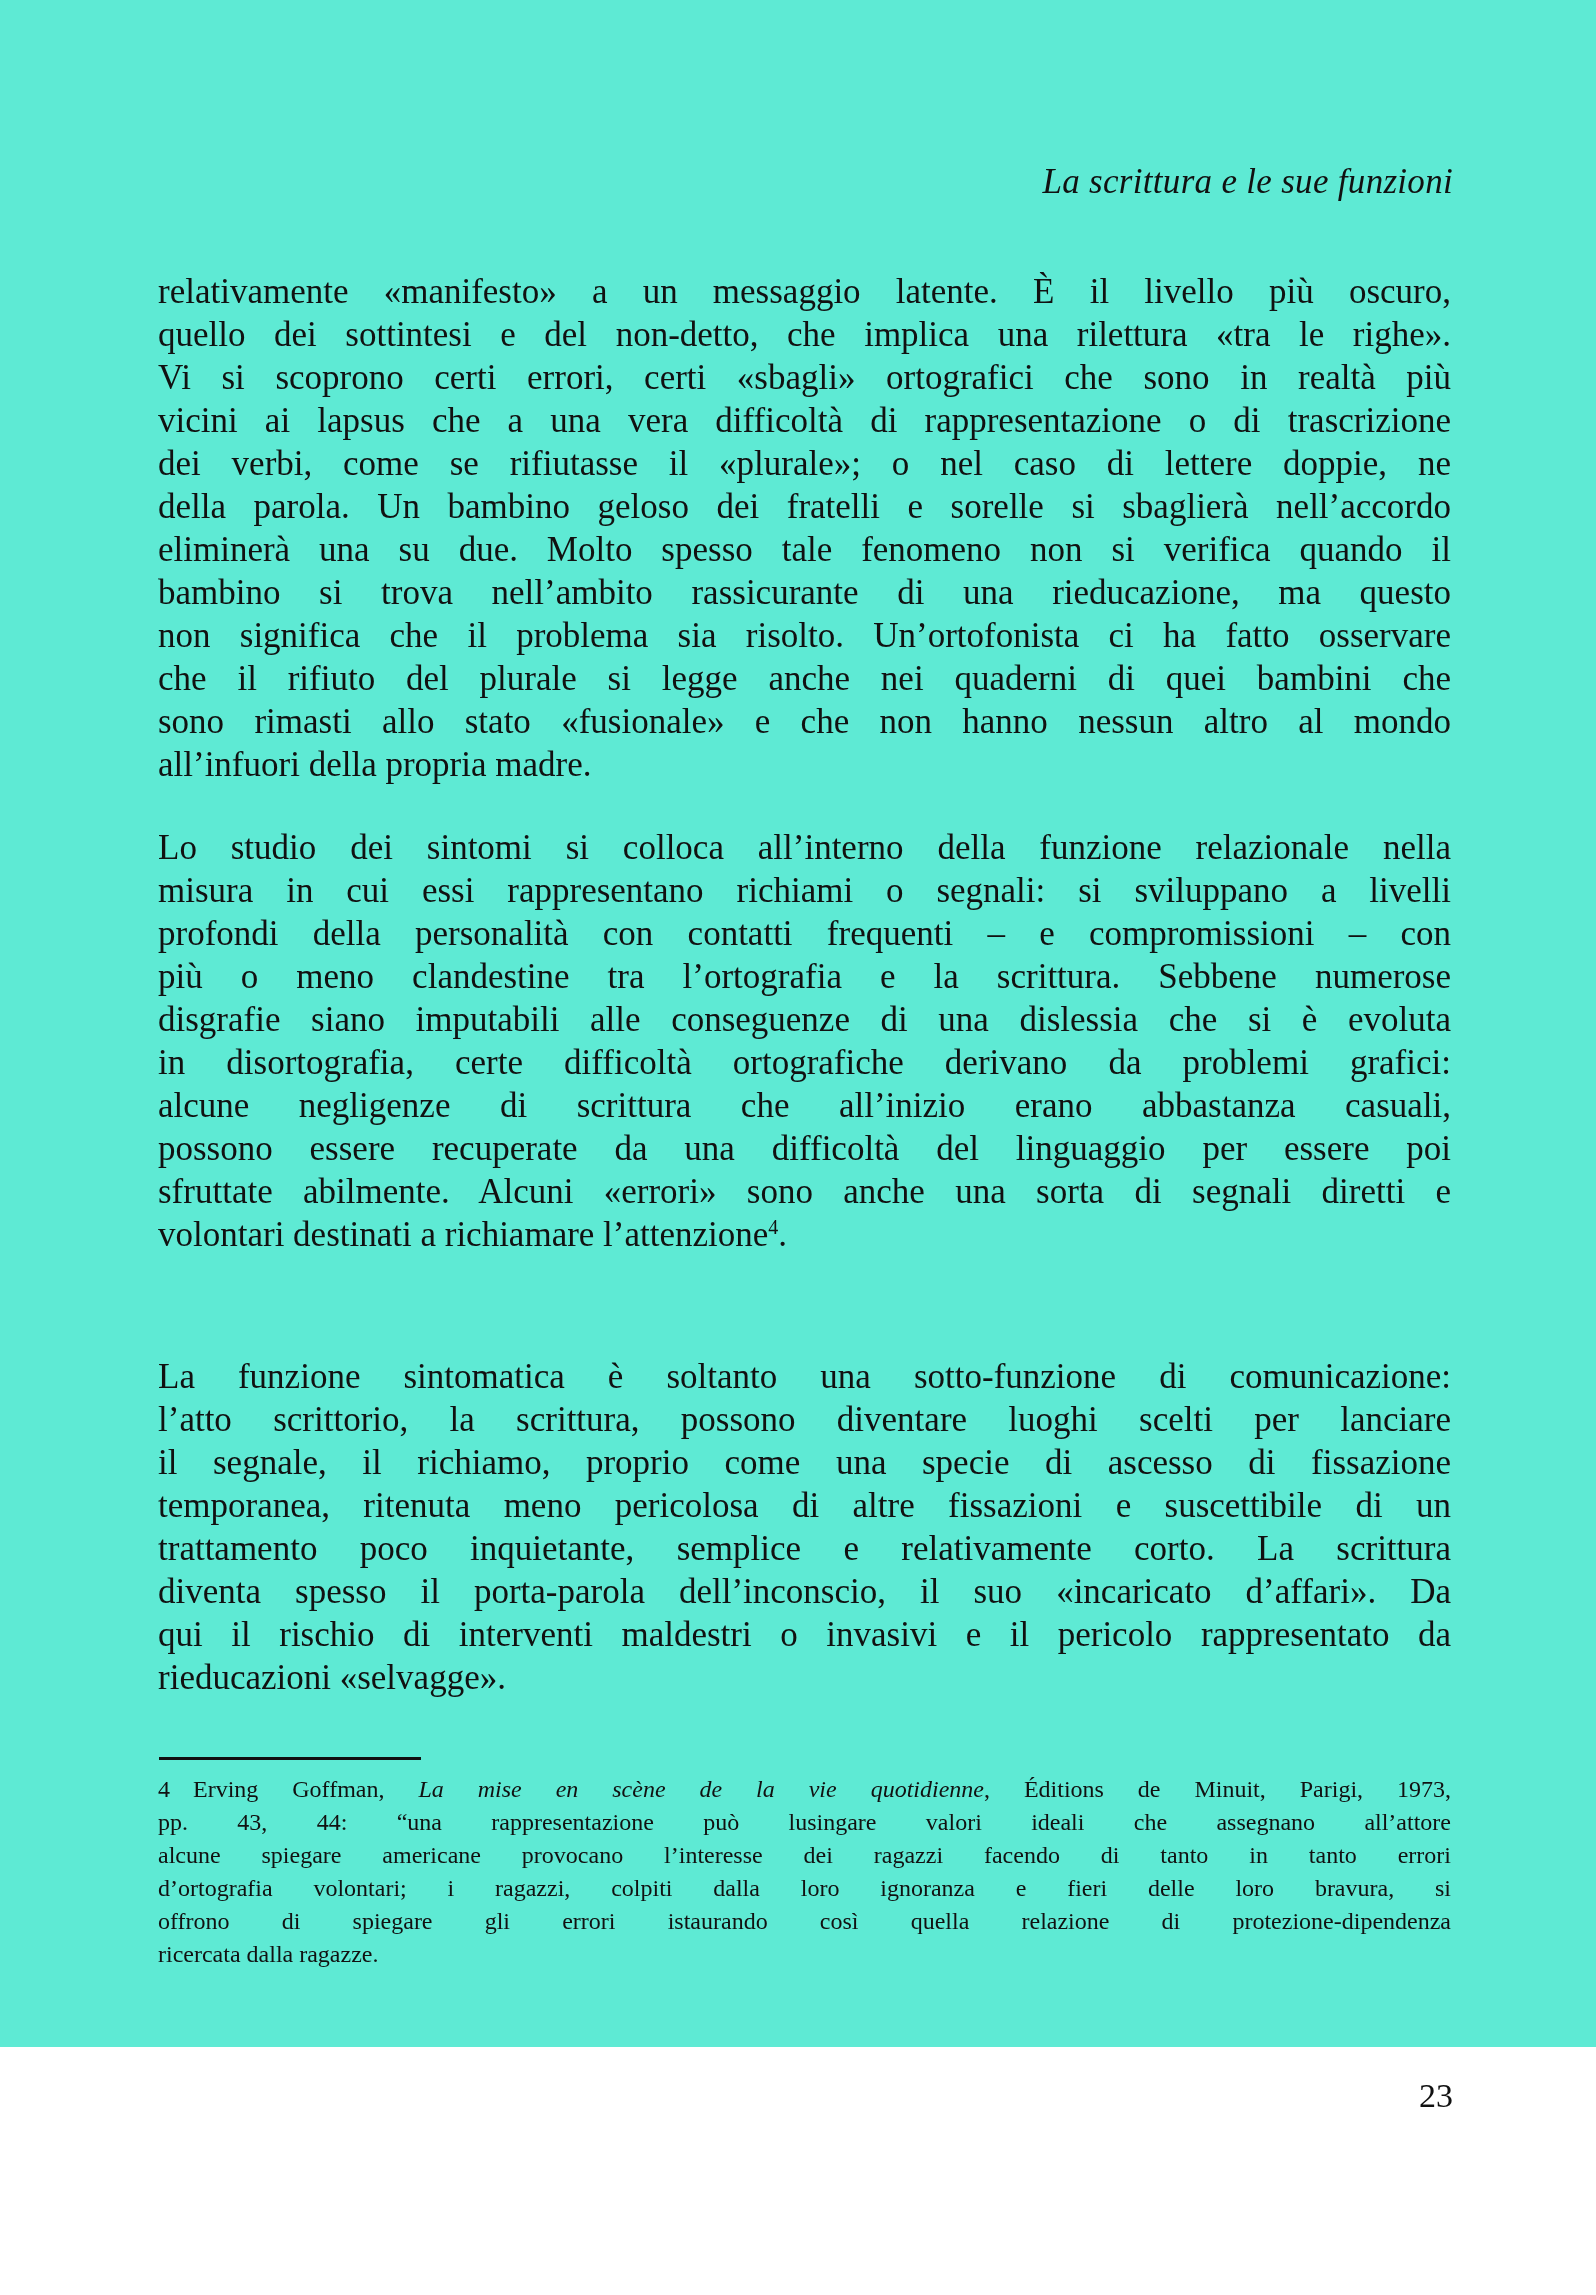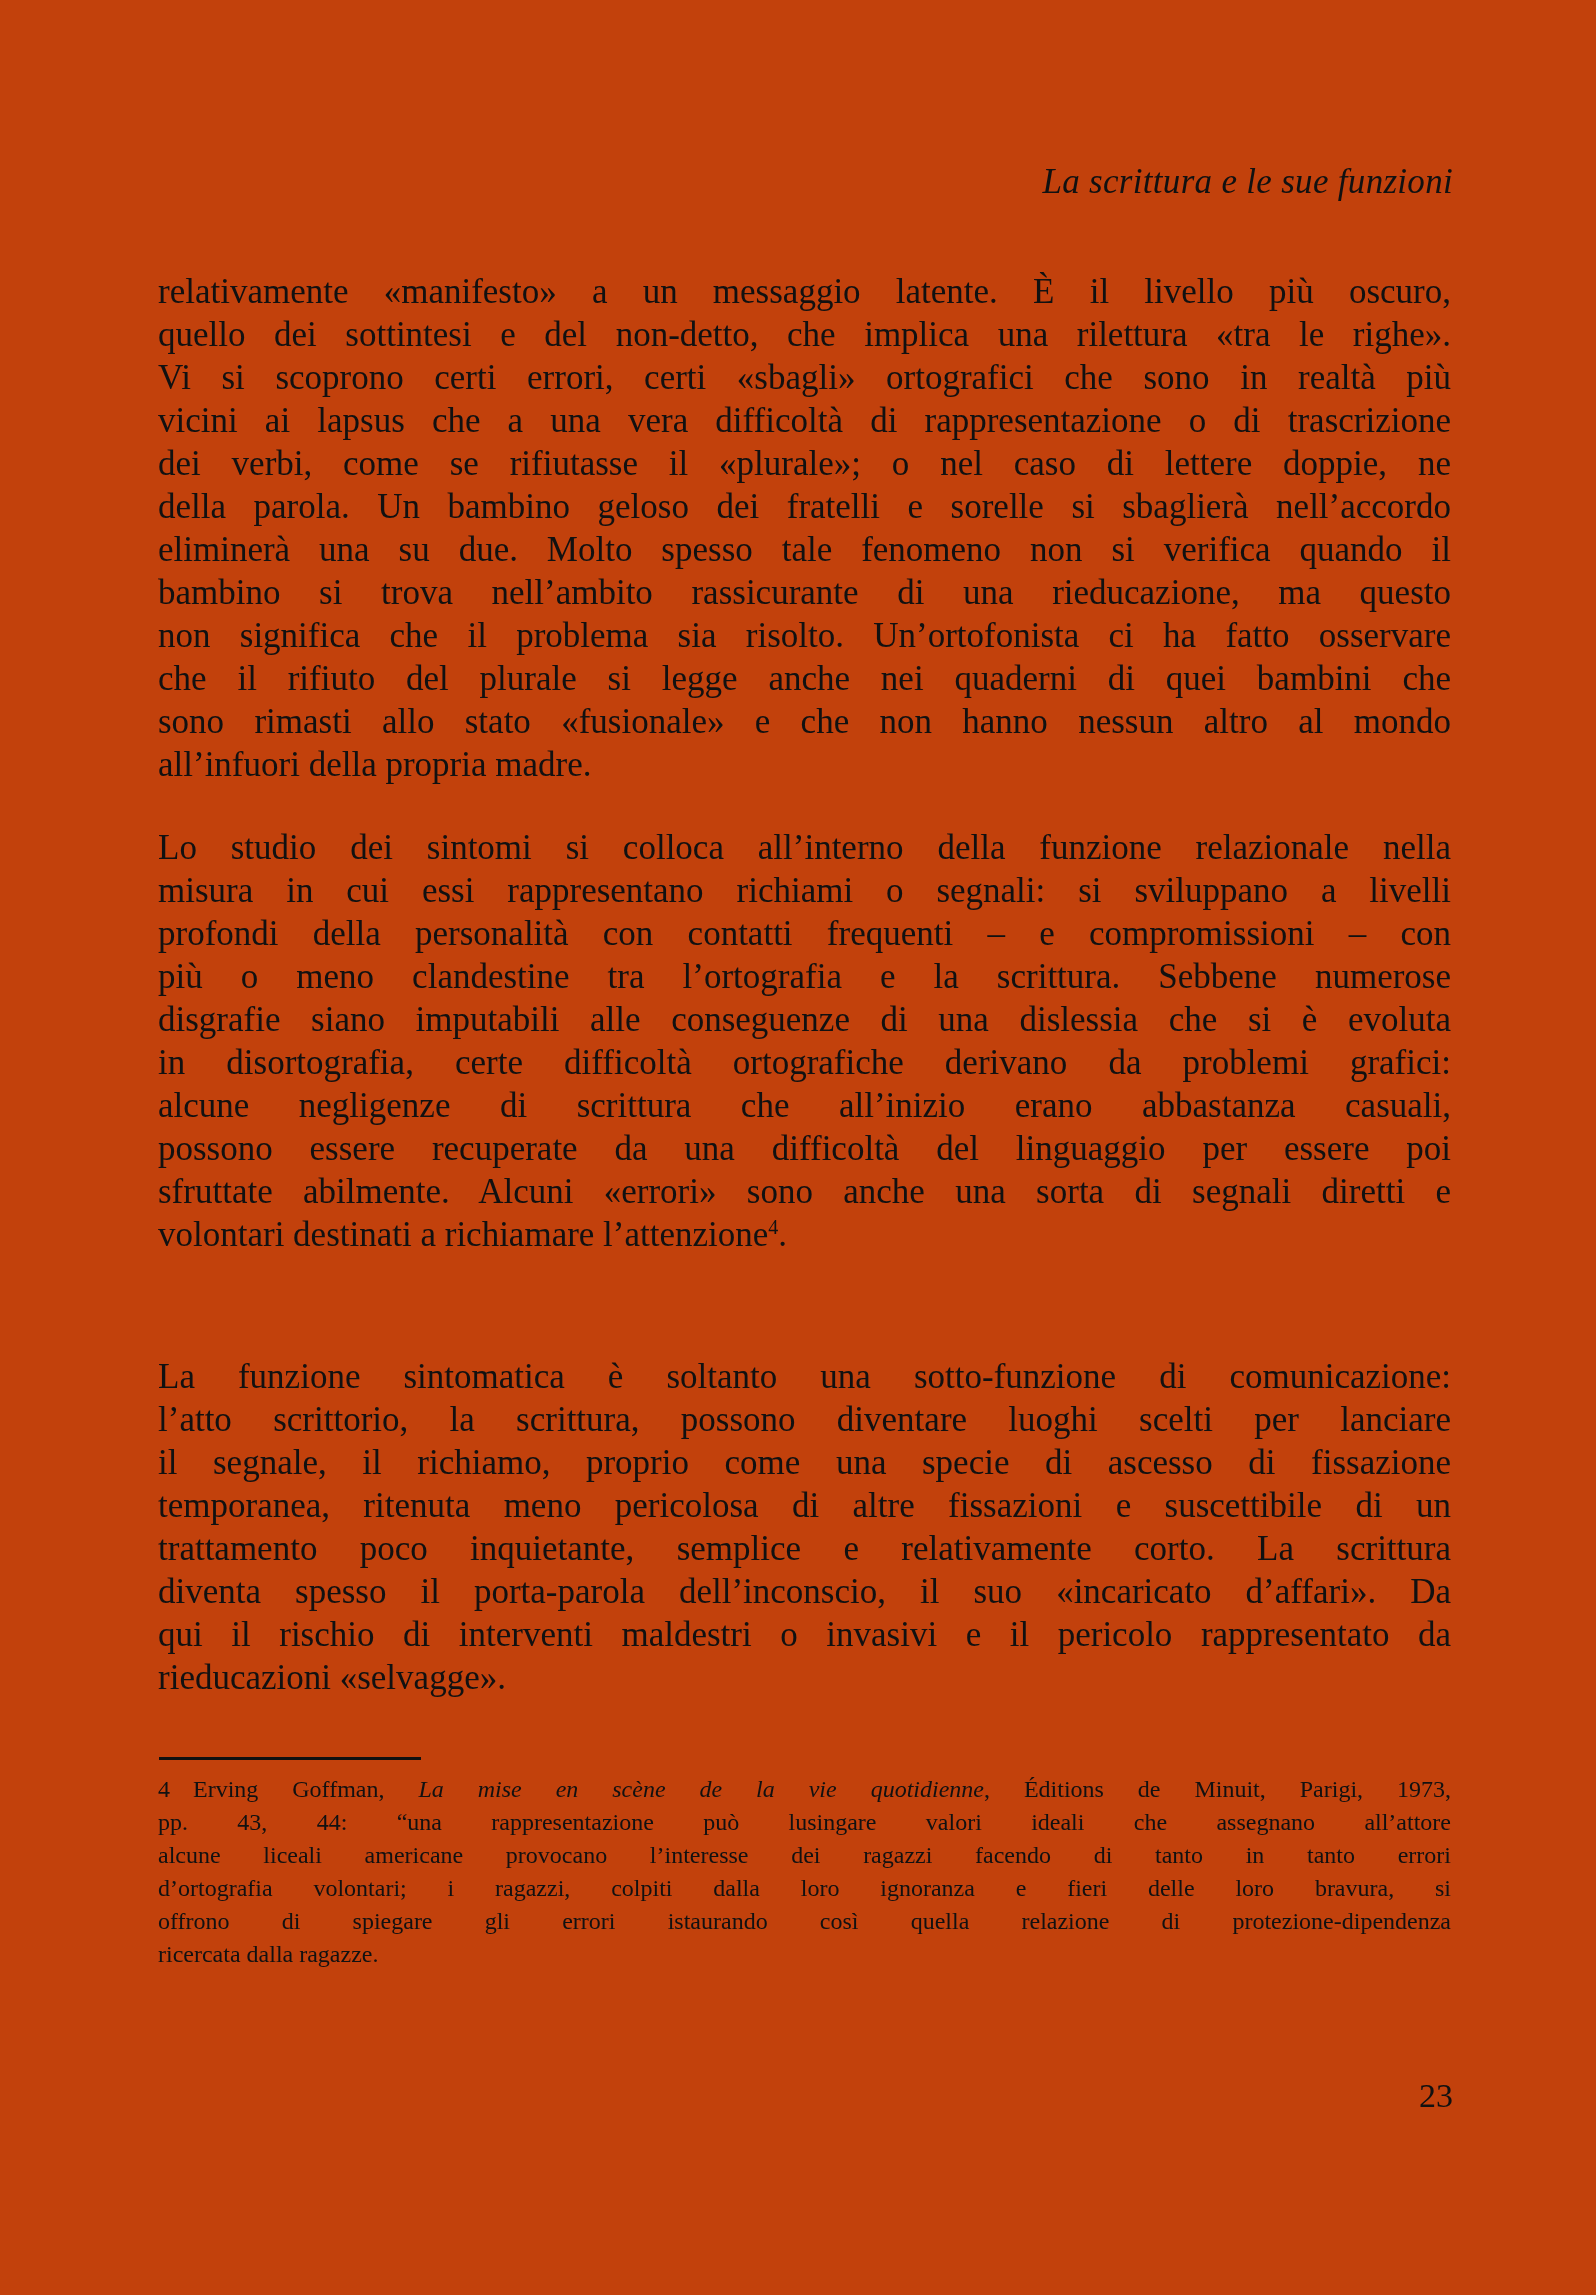--- a/index.html
+++ b/index.html
@@ -11,22 +11,22 @@
       width: 1597px;
       height: 2295px;
       position: relative;
       overflow: hidden;
       color: #111111;
       font-family: "Liberation Serif", "DejaVu Serif", serif;
     }
     .page {
       position: absolute;
       left: 0; top: 0;
-      width: 1597px; height: 2295px;
-      background: #c2410c;
+      width: 1597px; height: 2047px;
+      background: #5eead4;
     }
     .running-head {
       position: absolute;
       right: 144px;
       top: 161px;
       font-style: italic;
       font-size: 35px;
       line-height: 42px;
       letter-spacing: 0.3px;
     }
@@ -140,21 +140,21 @@
       <span class="line">qui il rischio di interventi maldestri o invasivi e il pericolo rappresentato da</span>
       <span class="line last">rieducazioni «selvagge».</span>
     </p>
   </div>
 
   <div class="fn-rule"></div>
 
   <div class="footnote">
     <span class="line"><span class="fn-num">4</span><span>Erving Goffman, </span><em>La mise en scène de la vie quotidienne</em><span>, Éditions de Minuit, Parigi, 1973,</span></span>
     <span class="line">pp. 43, 44: “una rappresentazione può lusingare valori ideali che assegnano all’attore</span>
-    <span class="line">alcune liceali americane provocano l’interesse dei ragazzi facendo di tanto in tanto errori</span>
+    <span class="line">alcune spiegare americane provocano l’interesse dei ragazzi facendo di tanto in tanto errori</span>
     <span class="line">d’ortografia volontari; i ragazzi, colpiti dalla loro ignoranza e fieri delle loro bravura, si</span>
     <span class="line">offrono di spiegare gli errori istaurando così quella relazione di protezione-dipendenza</span>
     <span class="line last">ricercata dalla ragazze.</span>
   </div>
 
   <div class="page-number">23</div>
 </div>
 
 
 </body></html>

